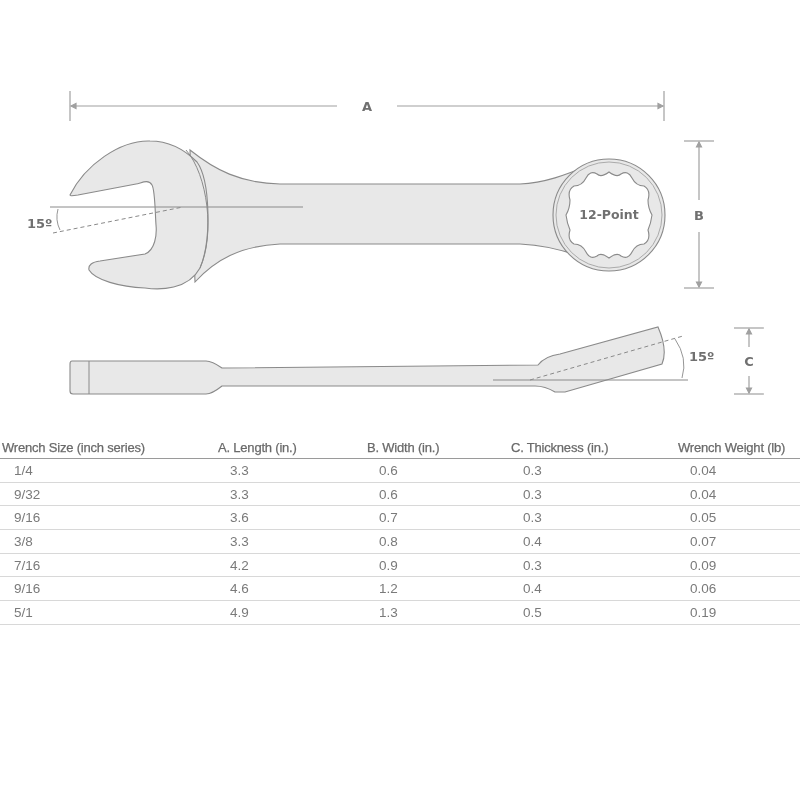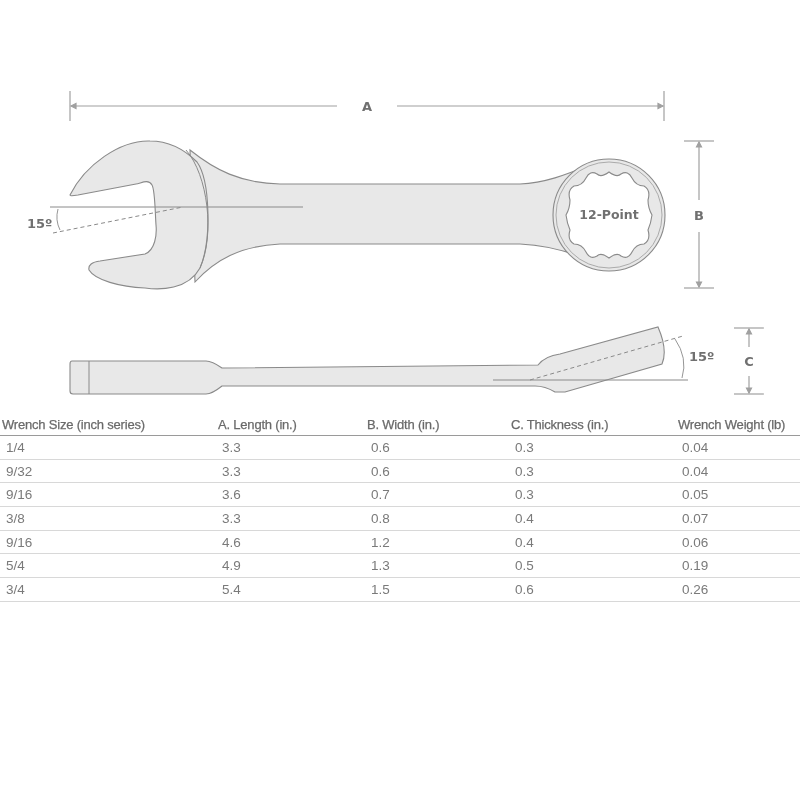--- a/index.html
+++ b/index.html
@@ -1,25 +1,25 @@
 <!DOCTYPE html>
 <html><head>
 <meta charset="utf-8">
 <style>
   html, body { margin: 0; padding: 0; background: #ffffff; }
   body { width: 800px; height: 800px; position: relative; overflow: hidden;
          font-family: "Liberation Sans", "DejaVu Sans", sans-serif; color: #6b6b6b; }
   .diagram { position: absolute; left: 0; top: 0; width: 800px; height: 430px; }
   .diagram svg { display: block; }
   .dim-label { font-family: "DejaVu Sans", sans-serif; font-weight: bold; fill: #707070; }
-  .spec-table { position: absolute; left: 0; top: 413px; width: 800px; border-collapse: collapse; table-layout: fixed; }
+  .spec-table { position: absolute; left: 0; top: 436px; width: 800px; border-collapse: collapse; table-layout: fixed; }
   .spec-table th { font-weight: normal; text-align: left; color: #6a6a6a; font-size: 13px;
                    height: 22px; padding: 0 0 0 2px; border-bottom: 1.5px solid #9a9a9a; white-space: nowrap;
                    letter-spacing: -0.2px; -webkit-text-stroke: 0.25px #6a6a6a; }
-  .spec-table td { font-size: 13.5px; color: #7a7a7a; height: 22.7px; padding: 0 0 0 6px;
+  .spec-table td { font-size: 13.5px; color: #7a7a7a; height: 22.7px; padding: 0 0 0 14px;
                    border-bottom: 1px solid #d8d8d8; white-space: nowrap; }
   .c0 { width: 216px; } .c1 { width: 149px; } .c2 { width: 144px; } .c3 { width: 167px; } .c4 { width: 124px; }
 </style>
 </head>
 <body>
 
 <div class="diagram">
   <svg width="800" height="430" viewBox="0 0 800 430" xmlns="http://www.w3.org/2000/svg">
 
     <g stroke="#a0a0a0" stroke-width="1.2" fill="none">
@@ -165,34 +165,34 @@
       <td>0.05</td>
     </tr>
     <tr>
       <td>3/8</td>
       <td>3.3</td>
       <td>0.8</td>
       <td>0.4</td>
       <td>0.07</td>
     </tr>
     <tr>
+      <td>7/16</td>
+      <td>4.2</td>
+      <td>0.9</td>
+      <td>0.3</td>
+      <td>0.09</td>
+    </tr>
+    <tr>
       <td>9/16</td>
       <td>4.6</td>
       <td>1.2</td>
       <td>0.4</td>
       <td>0.06</td>
     </tr>
     <tr>
-      <td>5/4</td>
+      <td>5/1</td>
       <td>4.9</td>
       <td>1.3</td>
       <td>0.5</td>
       <td>0.19</td>
     </tr>
-    <tr>
-      <td>3/4</td>
-      <td>5.4</td>
-      <td>1.5</td>
-      <td>0.6</td>
-      <td>0.26</td>
-    </tr>
   </tbody>
 </table>
 
 </body></html>

